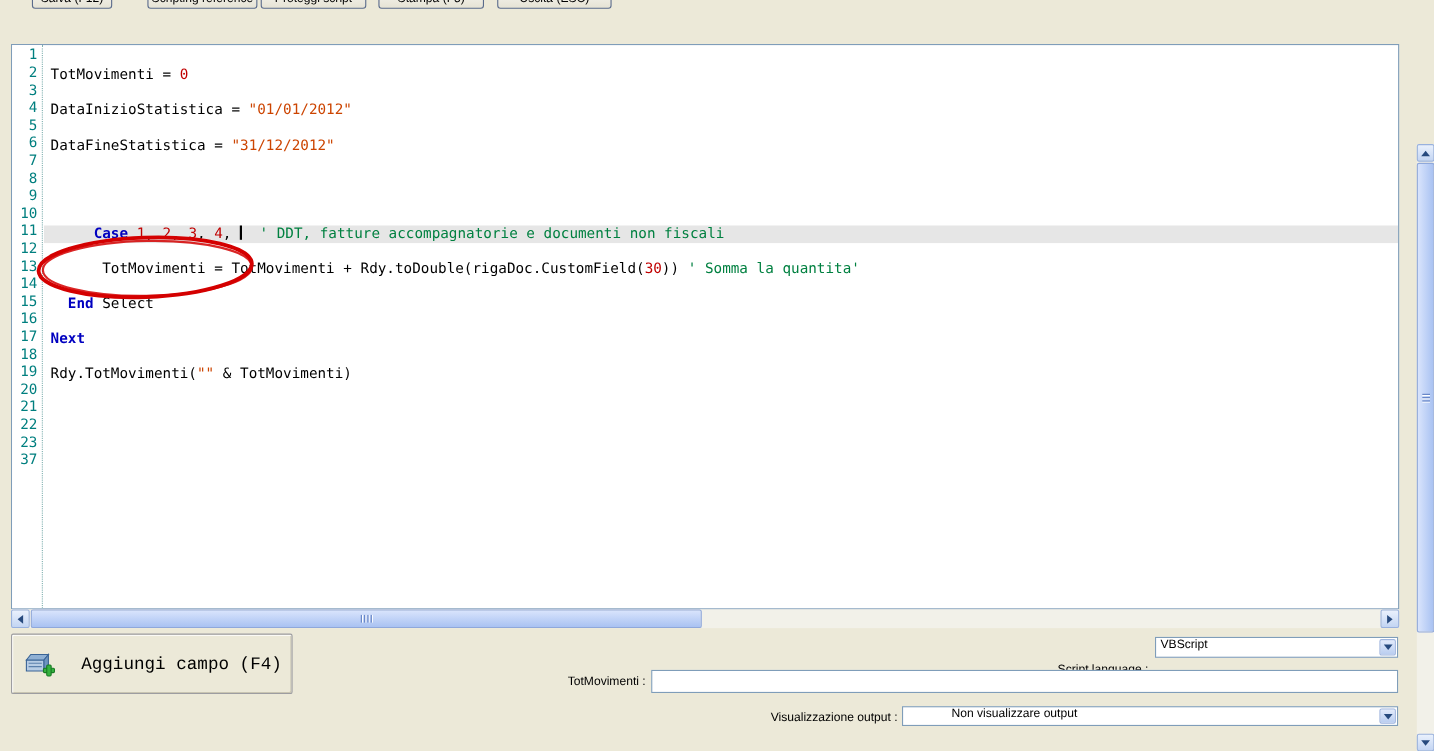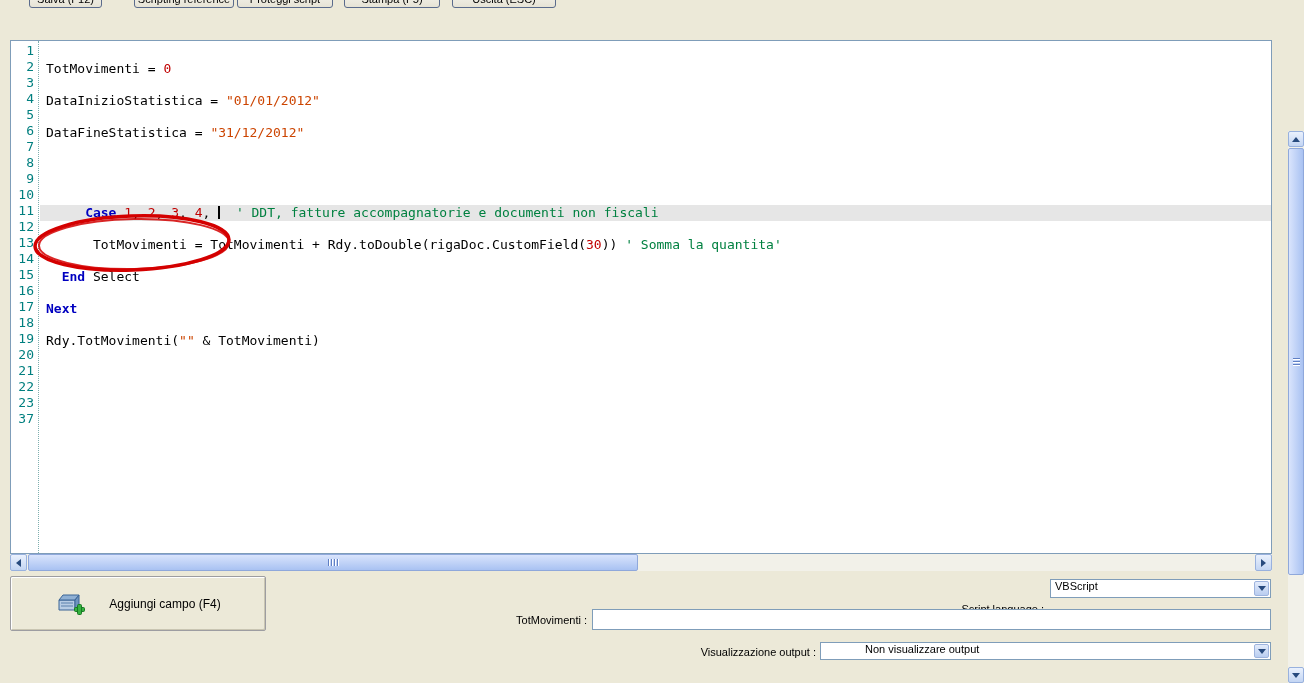--- a/index.html
+++ b/index.html
@@ -90,21 +90,21 @@
   .tri-right { border-top:4px solid transparent; border-bottom:4px solid transparent; border-left:5px solid #274A7E; }
   .tri-up    { border-left:4px solid transparent; border-right:4px solid transparent; border-bottom:5px solid #274A7E; }
   .tri-down  { border-left:4px solid transparent; border-right:4px solid transparent; border-top:5px solid #274A7E; }
 
   
   .add-field-btn {
     position:absolute; left:10px; top:576px; width:256px; height:55px;
     background:#ECE9D8; border:1px solid #9D9DA1; border-radius:2px;
     box-shadow:inset 1px 1px 0 #FFFFFF, inset -1px -1px 0 #C9C5B2;
     display:flex; align-items:center; justify-content:center; gap:24px;
-    font-size:12px; cursor:pointer;
+    font-size:16px; cursor:pointer;font-family:Liberation Mono, monospace;
   }
   .field-label { position:absolute; font-size:11px; text-align:right; white-space:nowrap; }
   #lbl-script { left:900px; width:144px; top:583px;margin-top:20px; }
   #lbl-desc   { left:480px; width:107px; top:614px; }
   #lbl-out    { left:640px; width:176px; top:646px; }
 
   .combo {
     position:absolute; background:#fff; border:1px solid #7F9DB9;
     font-size:11px; display:flex; padding-left:4px; cursor:pointer;
   }

